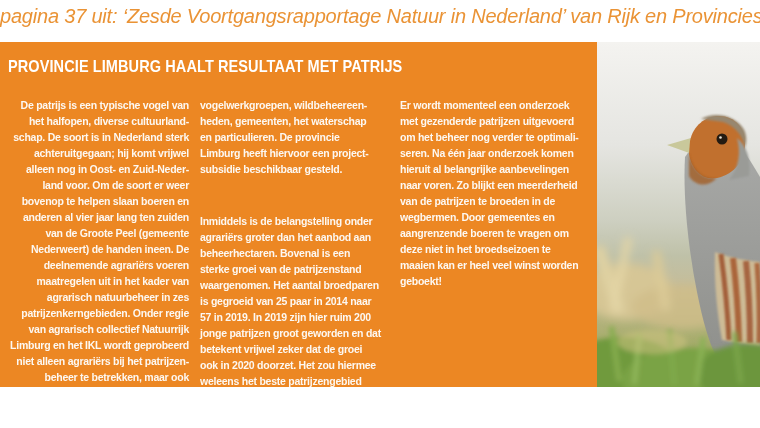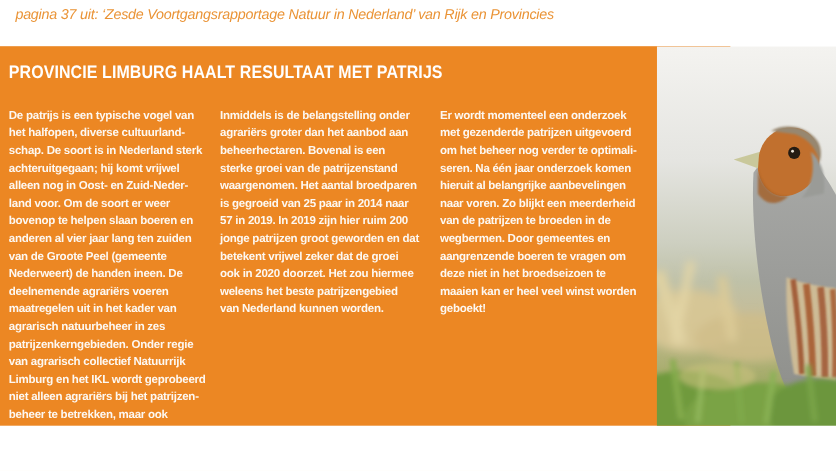--- a/index.html
+++ b/index.html
@@ -1,39 +1,39 @@
 <!DOCTYPE html>
 <html><head>
 <meta charset="utf-8">
 <style>
   html,body{margin:0;padding:0;background:#ffffff;}
   .page{
     position:relative;width:760px;height:428px;background:#ffffff;overflow:hidden;
     font-family:"Liberation Sans","DejaVu Sans",sans-serif;
   }
   .source-line{
-    position:absolute;left:14px;top:5px;width:600px;
-    font-size:13px;font-style:italic;color:#ea9335;letter-spacing:-0.2px;
+    position:absolute;left:0;top:5px;width:600px;
+    font-size:20px;font-style:italic;color:#ea9335;letter-spacing:-0.2px;
     white-space:nowrap;
   }
   .article-box{
     position:absolute;left:0;top:42px;width:664px;height:345px;
     background:#ec8723;box-sizing:border-box;padding:13px 0 0 8px;overflow:hidden;
   }
   .article-title{
     margin:0;color:#ffffff;font-weight:bold;font-size:16.5px;line-height:22px;
     letter-spacing:0.1px;white-space:nowrap;
     transform:scaleX(0.88);transform-origin:left center;
   }
   .columns{display:flex;margin-top:20px;}
   .col{color:#fdf8f2;font-weight:bold;font-size:10.5px;line-height:16px;
     letter-spacing:-0.25px;}
   .col p{margin:0;white-space:pre-line;}
   .col p + p{margin-top:36px;}
-  .col-1{width:181px;margin-right:11px;}
+  .col-1{width:181px;margin-right:11px;text-align:right;}
   .col-2{width:189px;margin-right:11px;}
   .col-3{width:185px;}
   .italic{font-style:italic;}
   .photo{
     position:absolute;left:597px;top:42px;width:163px;height:345px;overflow:hidden;
   }
   .photo svg{display:block;}
 </style>
 </head>
 <body>
@@ -61,20 +61,25 @@
 maatregelen uit in het kader van
 agrarisch natuurbeheer in zes
 patrijzenkerngebieden. Onder regie
 van agrarisch collectief Natuurrijk
 Limburg en het IKL wordt geprobeerd
 niet alleen agrariërs bij het patrijzen-
 beheer te betrekken, maar ook</p>
       </div>
 
       <div class="col col-2">
+        <p>vogelwerkgroepen, wildbeheereen-
+heden, gemeenten, het waterschap
+en particulieren. De provincie
+Limburg heeft hiervoor een project-
+subsidie beschikbaar gesteld.</p>
         <p>Inmiddels is de belangstelling onder
 agrariërs groter dan het aanbod aan
 beheerhectaren. Bovenal is een
 sterke groei van de patrijzenstand
 waargenomen. Het aantal broedparen
 is gegroeid van 25 paar in 2014 naar
 57 in 2019. In 2019 zijn hier ruim 200
 jonge patrijzen groot geworden en dat
 betekent vrijwel zeker dat de groei
 ook in 2020 doorzet. Het zou hiermee

